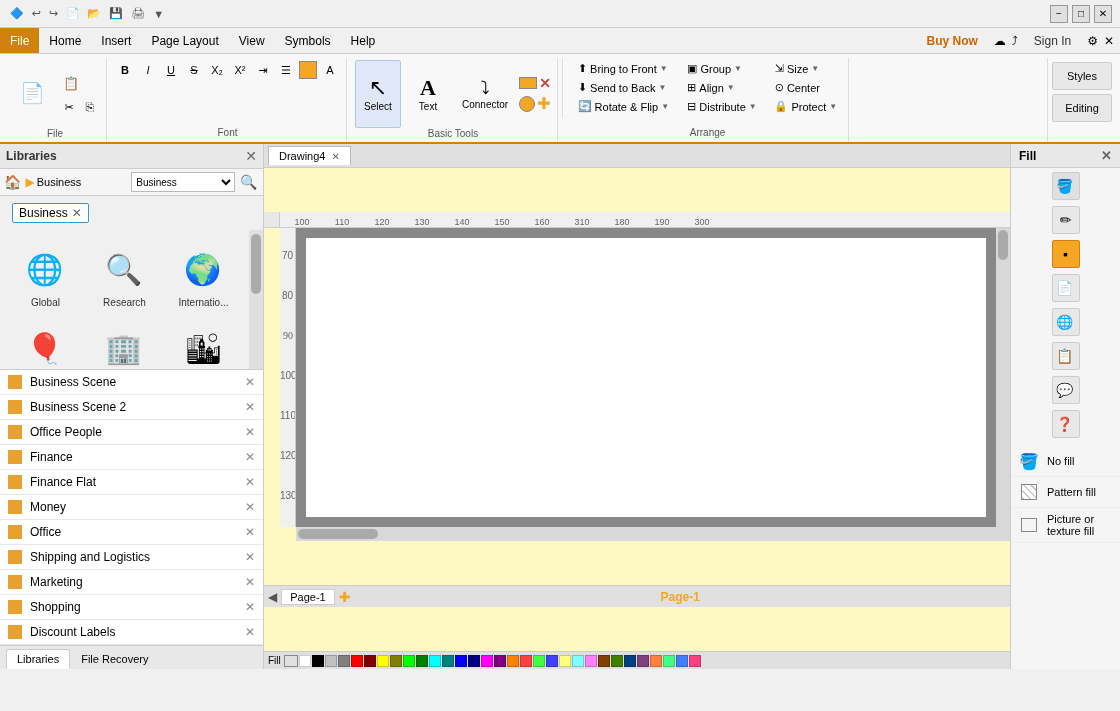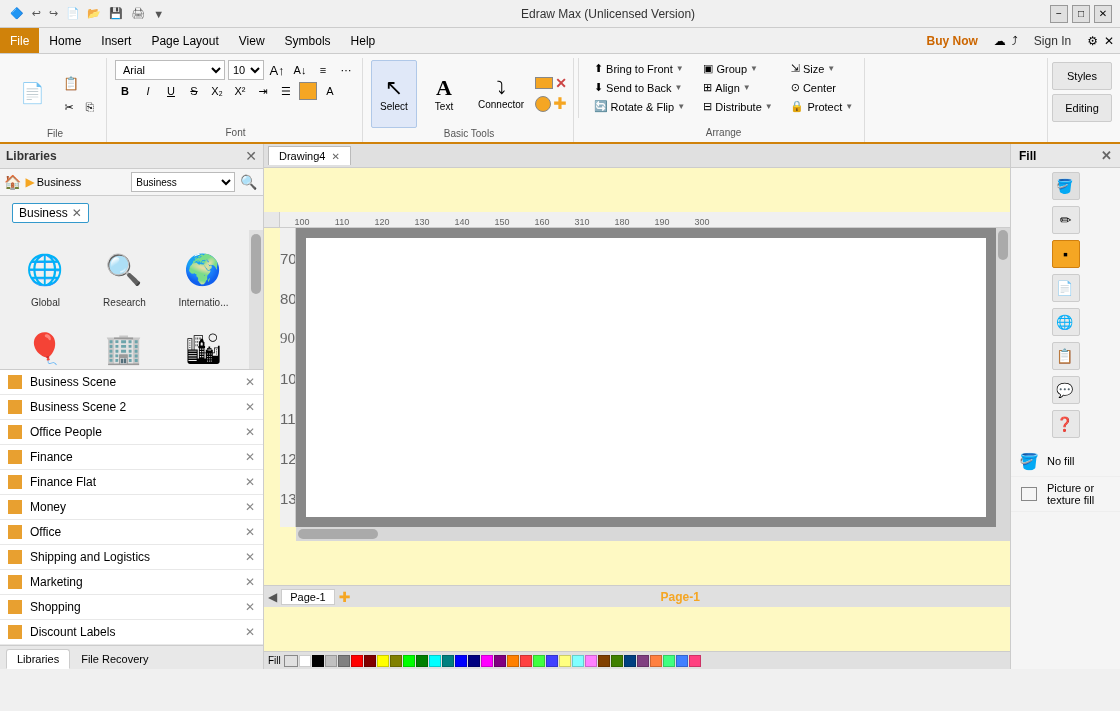--- a/index.html
+++ b/index.html
@@ -306,21 +306,21 @@
       width: 16px;
       background: #f0f0f0;
       border-right: 1px solid #ccc;
       display: flex;
       flex-direction: column;
       align-items: center;
       overflow: hidden;
       padding-top: 2px;
       flex-shrink: 0;
     }
-    .v-ruler-tick { font-size: 15px; color: #666; width: 100%; text-align: right; padding-right: 2px; flex-shrink: 0; }
+    .v-ruler-tick { font-size: 10px; color: #666; width: 100%; text-align: right; padding-right: 2px; flex-shrink: 0; }
     #canvas {
       flex: 1;
       background: #888;
       position: relative;
       overflow: hidden;
     }
     #canvas-inner {
       position: absolute;
       top: 10px;
       left: 10px;
@@ -462,21 +462,20 @@
   <div id="titlebar-left">
     <span class="qa-icon">🔷</span>
     <span class="qa-icon">↩</span>
     <span class="qa-icon">↪</span>
     <span class="qa-icon">📄</span>
     <span class="qa-icon">📂</span>
     <span class="qa-icon">💾</span>
     <span class="qa-icon">🖨</span>
     <span class="qa-icon">▼</span>
   </div>
-  <span id="titlebar-title">Edraw Max (Unlicensed Version)</span>
   <div id="titlebar-controls">
     <div class="title-btn">−</div>
     <div class="title-btn">□</div>
     <div class="title-btn">✕</div>
   </div>
 </div>
 
 <div id="menubar">
   <div class="menu-item active">File</div>
   <div class="menu-item">Home</div>
@@ -512,32 +511,20 @@
           <div style="display:flex;gap:1px;">
             <div class="font-btn">✂</div>
             <div class="font-btn">⎘</div>
           </div>
         </div>
       </div>
       <div class="ribbon-group-label">File</div>
     </div>
 
     <div class="ribbon-group" style="min-width:170px;">
-      <div class="font-row">
-        <select class="font-select">
-          <option>Arial</option>
-        </select>
-        <select class="size-select">
-          <option>10</option>
-        </select>
-        <div class="font-btn" style="font-size:13px;">A↑</div>
-        <div class="font-btn" style="font-size:11px;">A↓</div>
-        <div class="font-btn">≡</div>
-        <div class="font-btn">⋯</div>
-      </div>
       <div class="font-row">
         <div class="font-btn font-btn-bold">B</div>
         <div class="font-btn font-btn-italic">I</div>
         <div class="font-btn font-btn-underline">U</div>
         <div class="font-btn" style="text-decoration:line-through;">S</div>
         <div class="font-btn">X₂</div>
         <div class="font-btn">X²</div>
         <div class="font-btn">⇥</div>
         <div class="font-btn">☰</div>
         <div style="width:18px;height:18px;background:#f5a623;border:1px solid #888;cursor:pointer;"></div>
@@ -891,20 +878,26 @@
 
     <div style="flex:1;padding:4px 0;">
       <div class="fill-item">
         <div class="fill-icon">
             <span style="font-size:16px;">🪣</span>
           </div>
         <span>No fill</span>
       </div>
       <div class="fill-item">
         <div class="fill-icon">
+            <div class="fill-icon-pattern"></div>
+          </div>
+        <span>Pattern fill</span>
+      </div>
+      <div class="fill-item">
+        <div class="fill-icon">
             <div class="fill-icon-image"></div>
           </div>
         <span>Picture or texture fill</span>
       </div>
     </div>
   </div>
 
 </div>
 
 </body></html>

